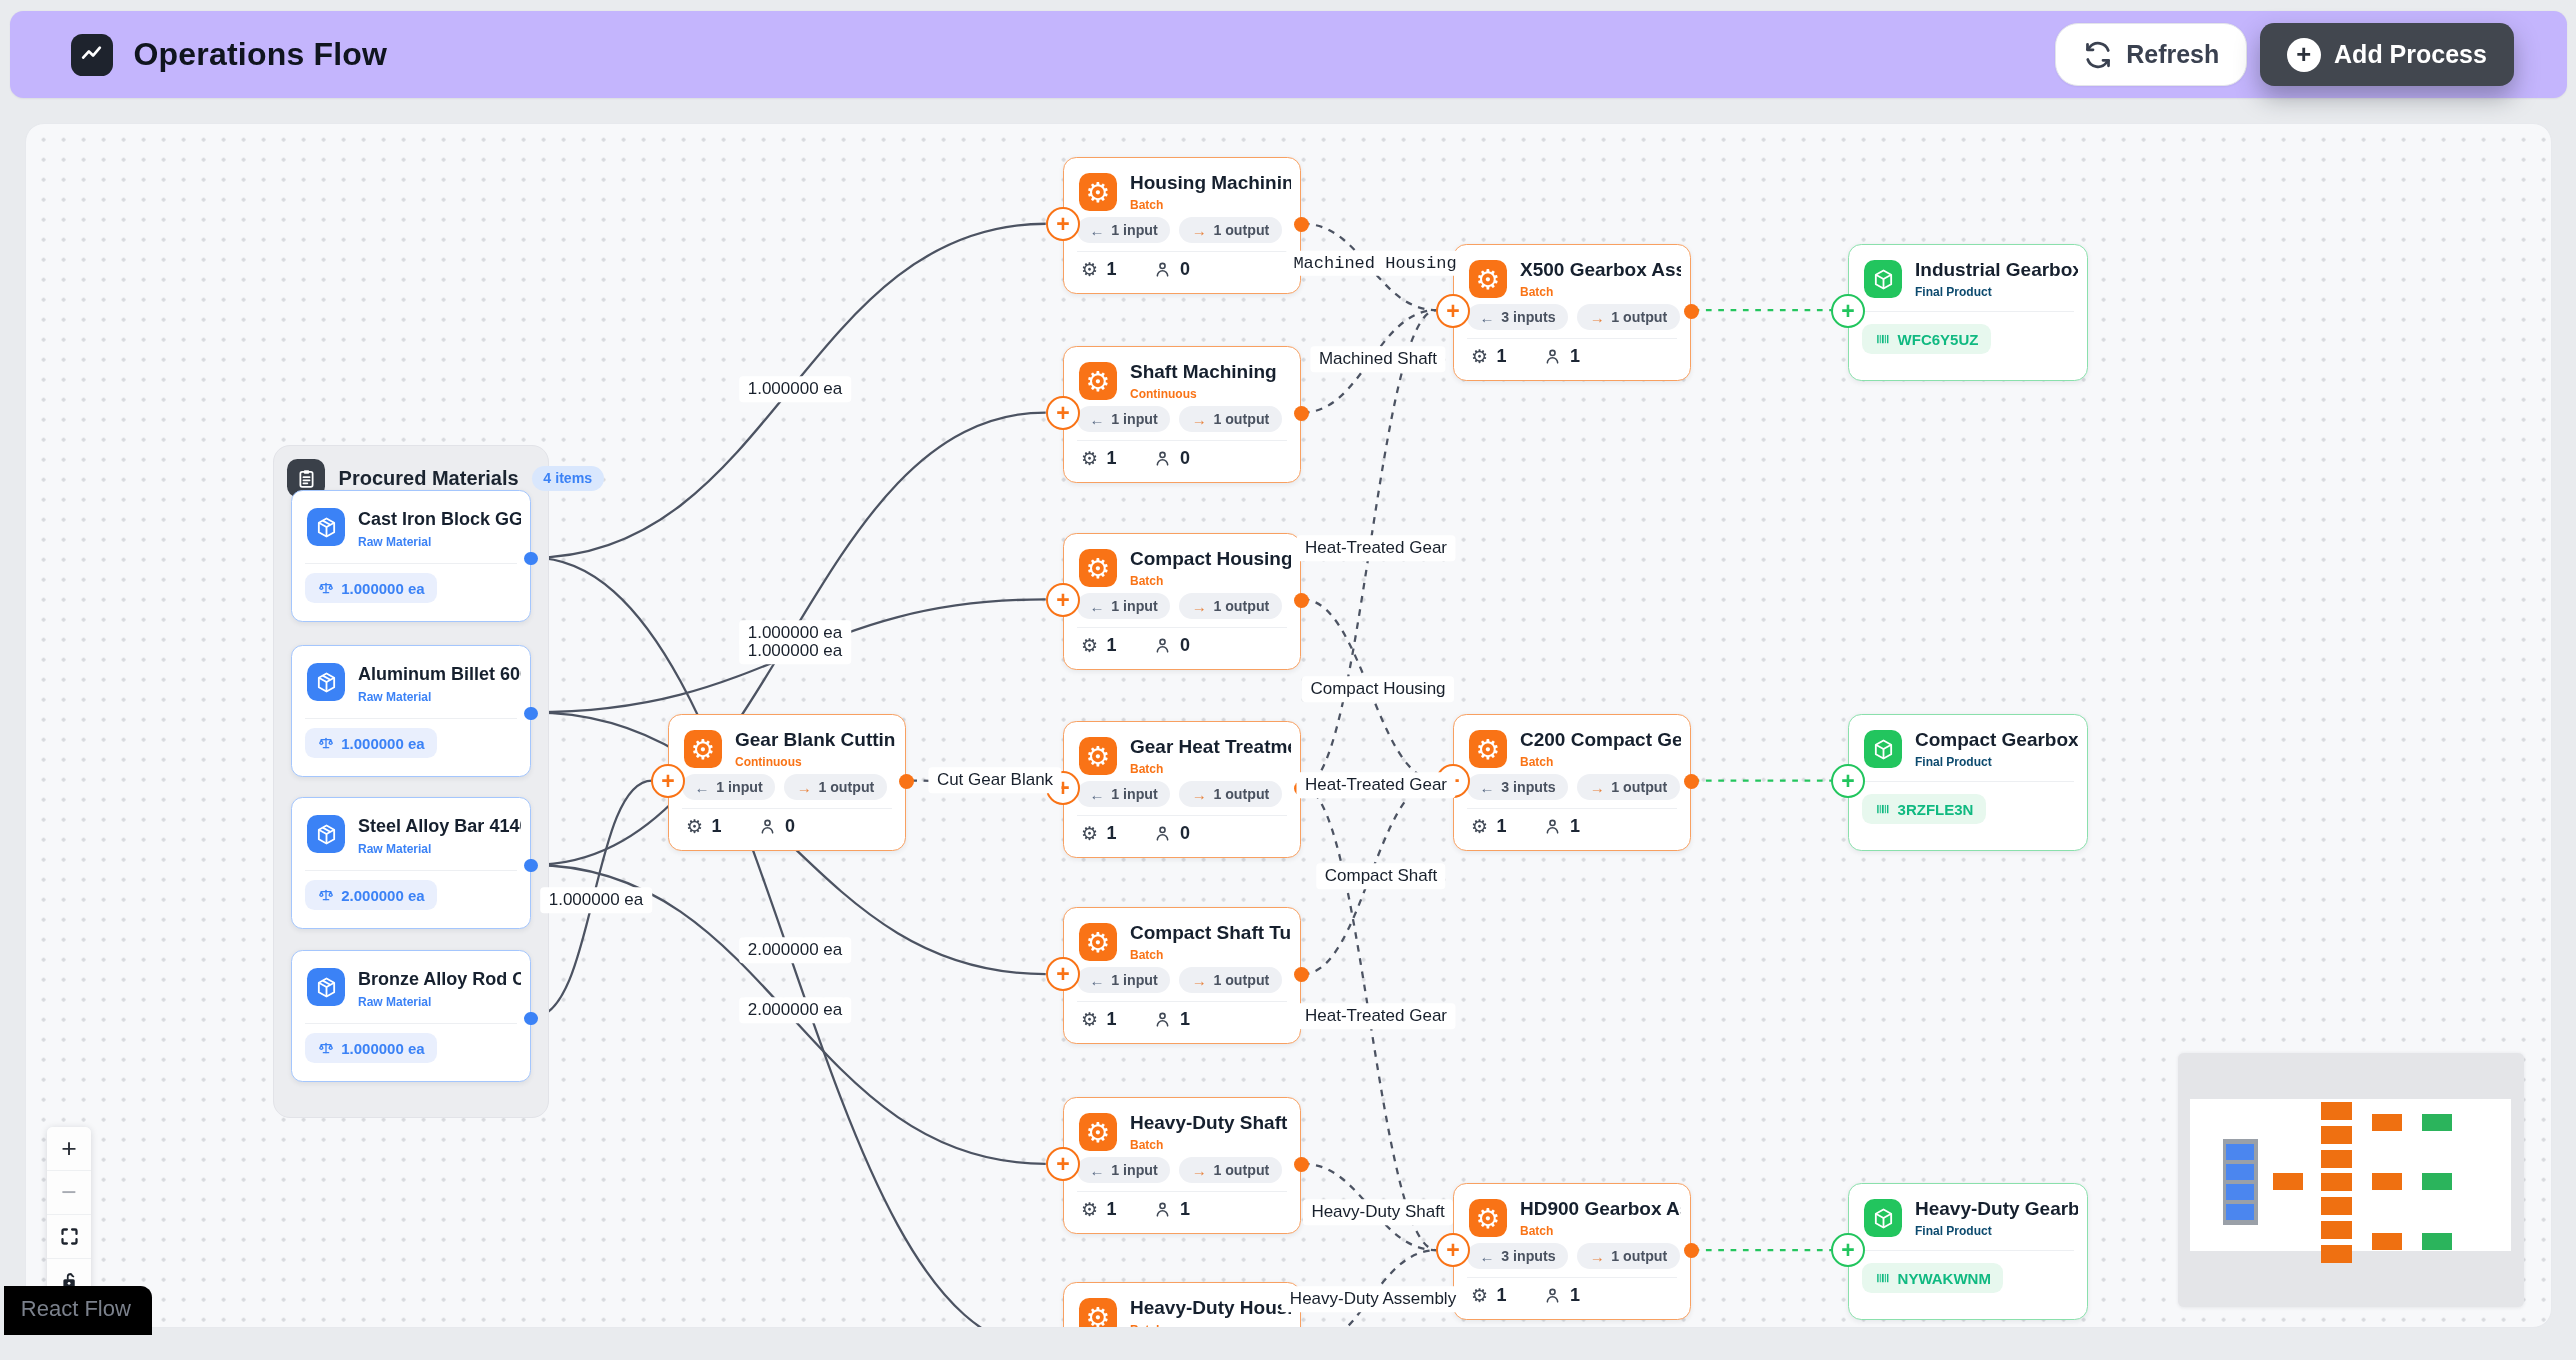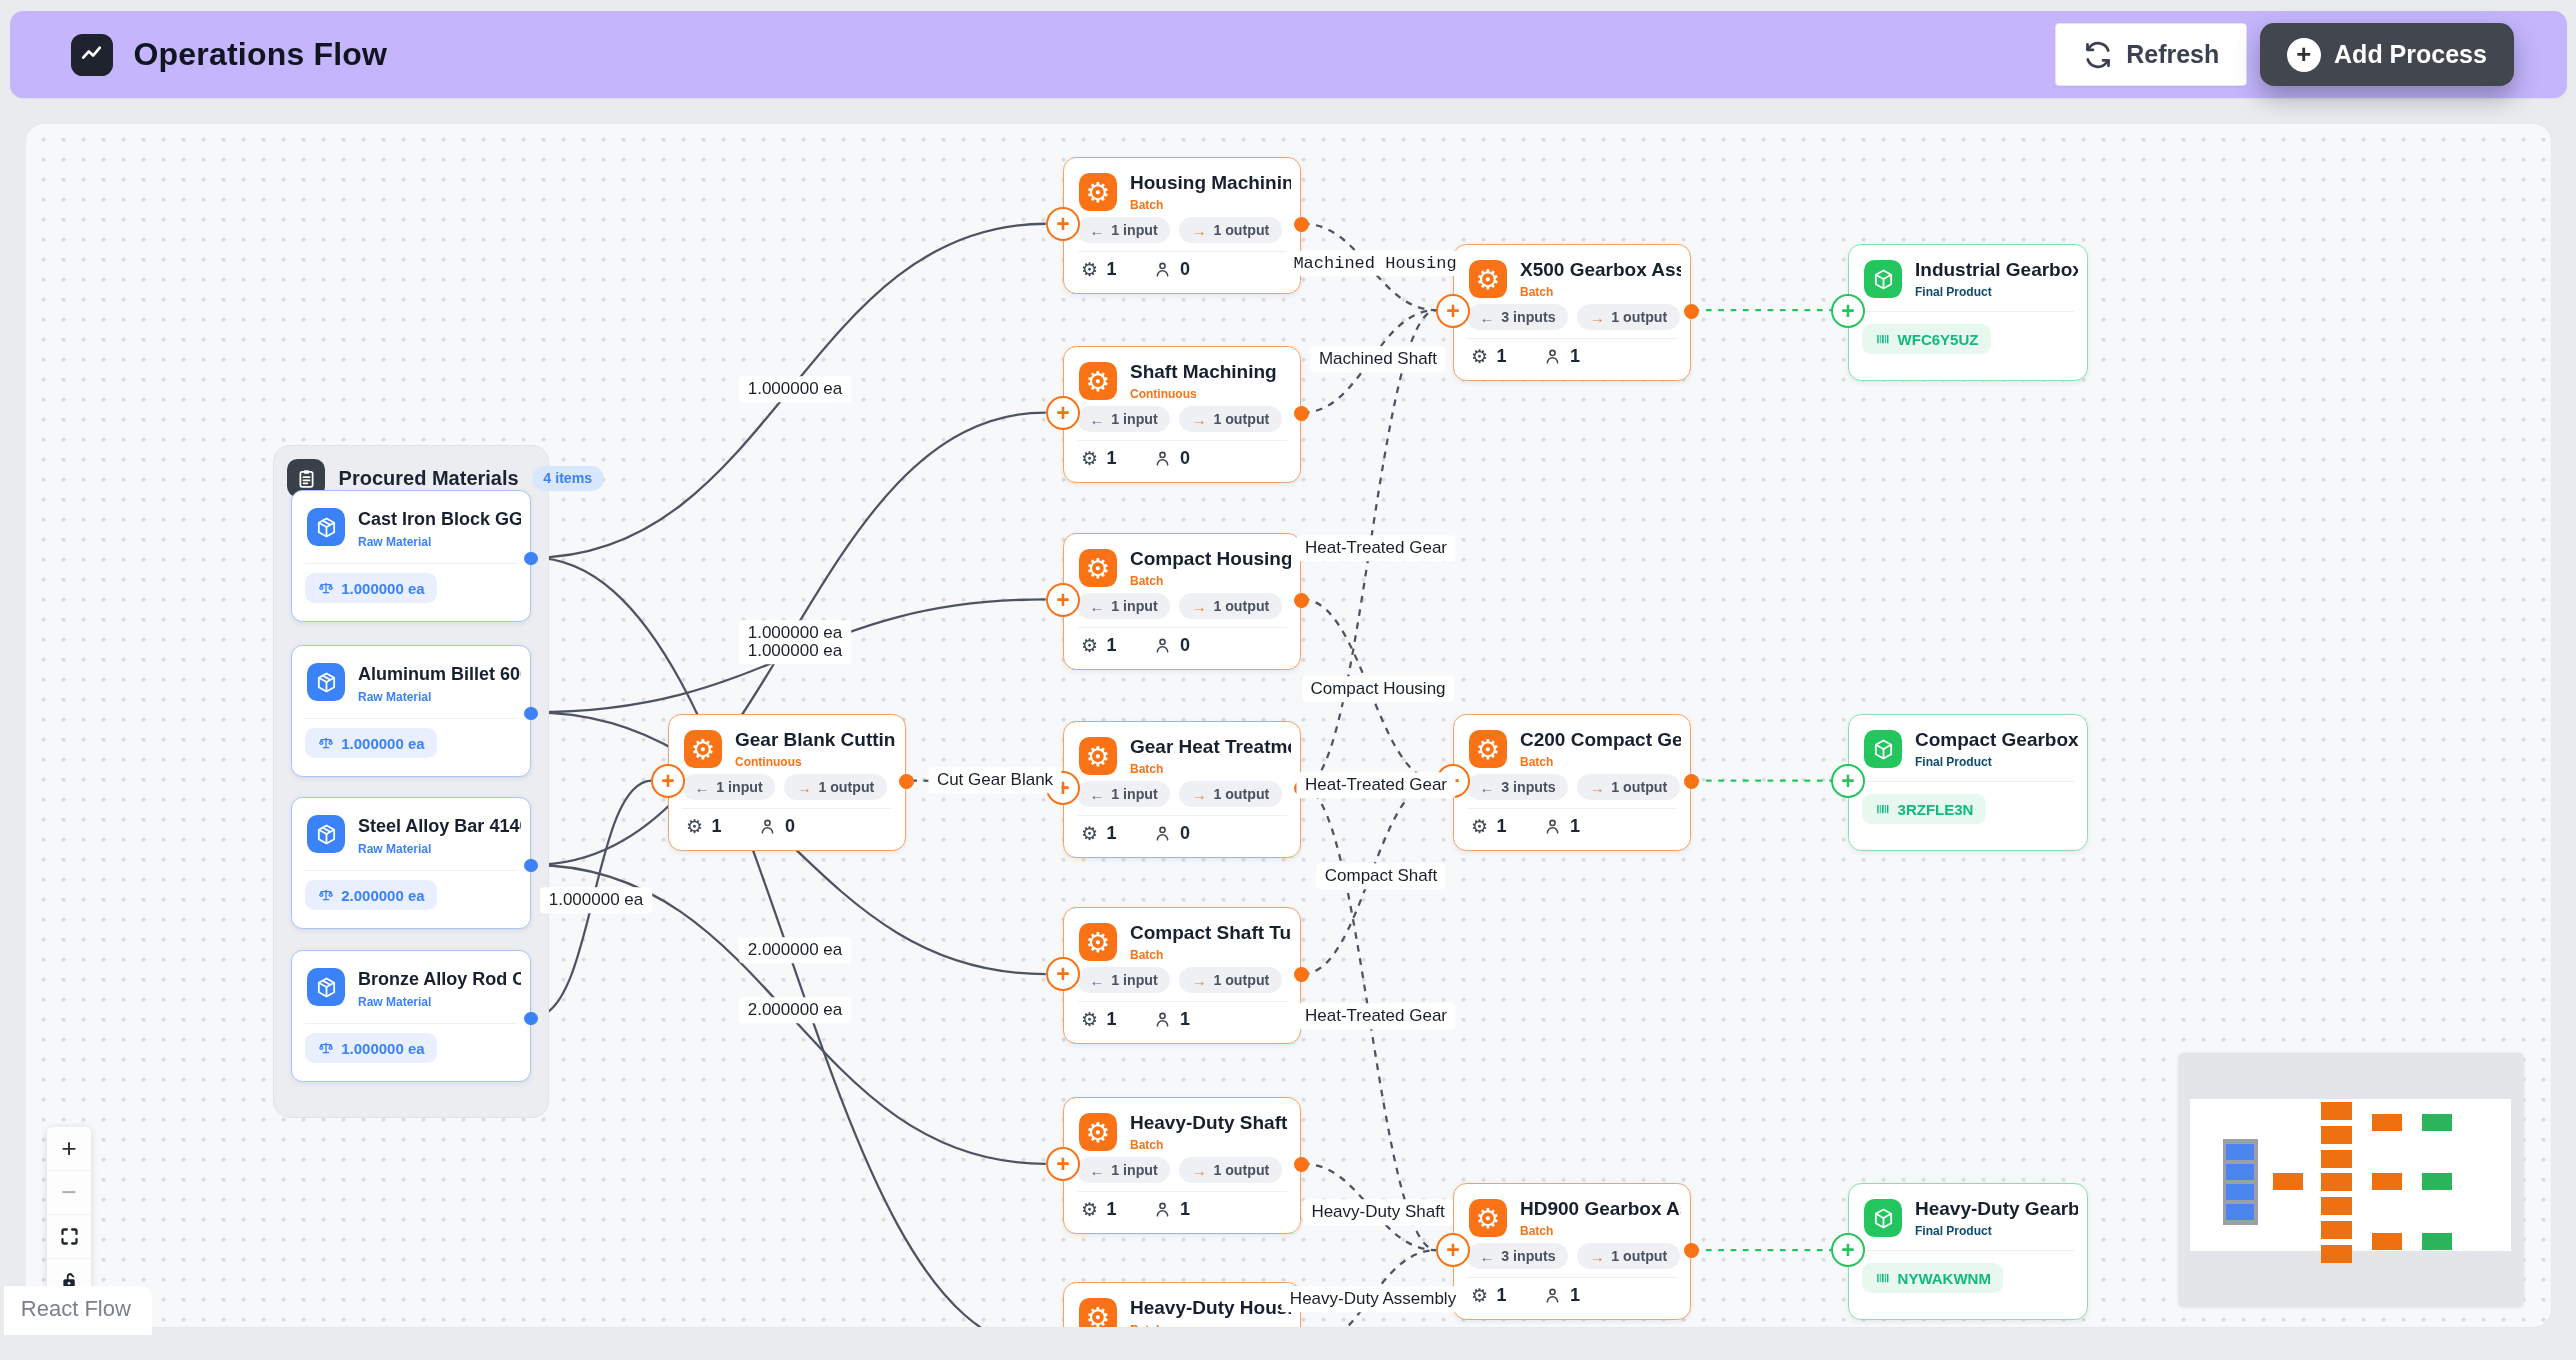--- a/index.html
+++ b/index.html
@@ -10,21 +10,21 @@
   
   header { position:absolute; left:9.5px; top:11.4px; width:2557px; height:87px; background:#c4b5fd;
            border-radius:13.3px; display:flex; align-items:center; justify-content:space-between;
            padding:0 53px 0 61px; box-shadow:0 0.9px 1.9px rgba(16,24,40,.06); }
   .h-left { display:flex; align-items:center; gap:21px; }
   .app-icon { width:42px; height:42px; border-radius:11.4px; background:#1e232d; color:#fff;
               display:flex; align-items:center; justify-content:center; }
   h1 { font-size:32px; font-weight:700; color:#10151f; letter-spacing:0.2px; }
   .h-right { display:flex; align-items:center; gap:13.3px; }
   .btn { height:63px; display:flex; align-items:center; gap:13.3px; border:none; cursor:pointer;
-         font-family:inherit; font-size:25px; font-weight:700; padding:0 26.6px; border-radius:4px; }
+         font-family:inherit; font-size:25px; font-weight:700; padding:0 26.6px; border-radius:23px; }
   .btn.ghost { background:#fff; color:#3a4150; border:1.4px solid #e3e5ea; box-shadow:0 0.9px 1.9px rgba(16,24,40,.05); }
   .btn.dark { background:#42474f; color:#fff; border-radius:14.2px; box-shadow:0 11.4px 25px rgba(30,35,45,.35); }
   .mini-dark { width:34px; height:34px; border-radius:8.5px; background:#343a45; color:#fff;
                display:flex; align-items:center; justify-content:center; }
   .plus-circ { width:34px; height:34px; border-radius:50%; background:#fff; color:#2c313b;
                display:flex; align-items:center; justify-content:center; font-size:25.6px; font-weight:700; }
 
   
   .canvas { position:absolute; left:25px; top:123px; width:2527px; height:1205px; background:#f7f8fa;
             border:0.9px solid #e7e9ed; border-radius:19px; overflow:hidden;
@@ -101,21 +101,21 @@
           cursor:pointer; font-family:inherit; }
   .ctrl.dim { color:#a7abb3; }
 
   
   .minimap { position:absolute; left:2152px; top:929px; width:346px; height:254px; background:#e4e5e8;
              border-radius:5.7px; z-index:5; box-shadow:0 0.9px 3.8px rgba(20,24,40,.08); }
   .mm-view { position:absolute; background:#ffffff; }
   .mm-rect { position:absolute; }
 
   
-  .attribution { position:absolute; left:3.8px; top:1286px; background:#ffffff; border-radius:0 11.4px 0 0;
+  .attribution { position:absolute; left:3.8px; top:1286px; background:#000000; border-radius:0 11.4px 0 0;
                  padding:9.5px 21px 13.3px 17px; font-size:22px; color:#7b818c; z-index:6; }
   svg { display:block; }
 </style>
 </head>
 <body>
 
 <div class="page">
 
   <header>
     <div class="h-left">

